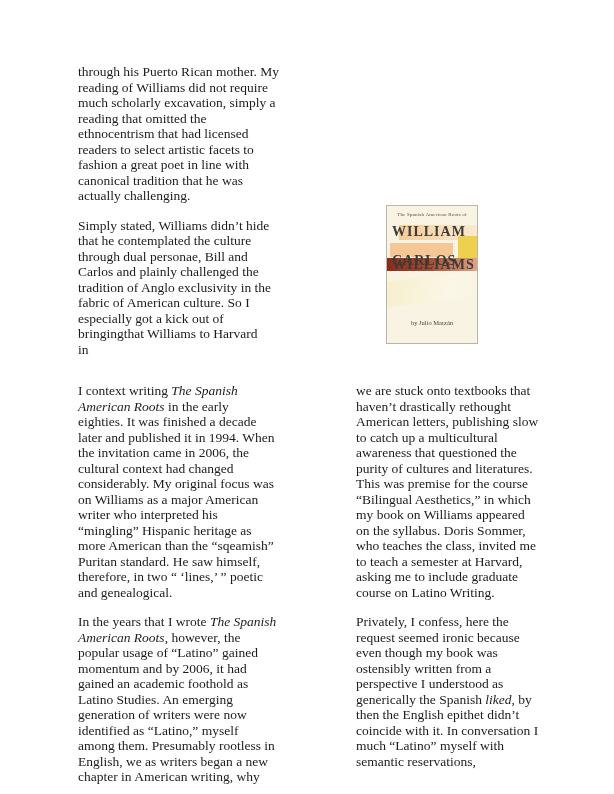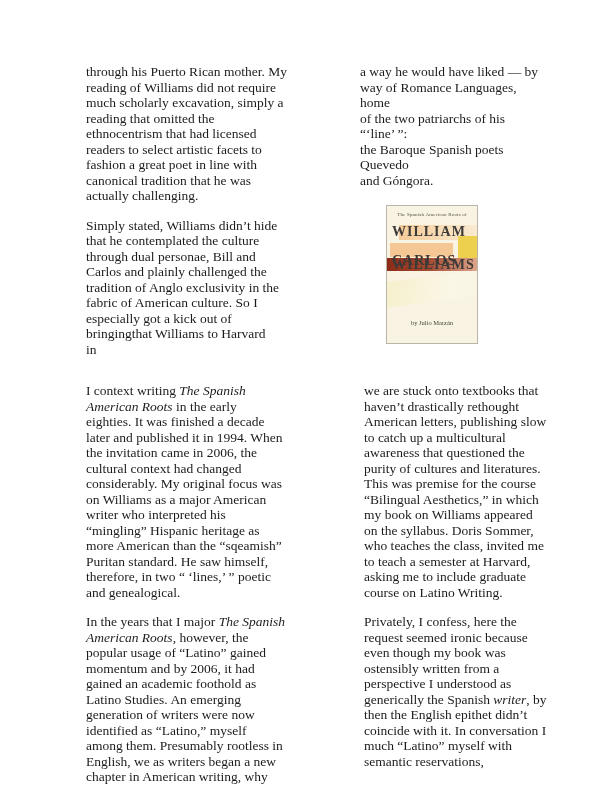--- a/index.html
+++ b/index.html
@@ -11,21 +11,21 @@
     font-family: "Liberation Serif", serif;
     color: #1c1c1c;
     overflow: hidden;
   }
   .block {
     position: absolute;
     font-size: 13.5px;
     line-height: 15.5px;
   }
   .para {
-    margin: 0 0 14px 8px;
+    margin: 0 0 14px 0;
     white-space: pre-line;
   }
   .para em { font-style: italic; }
   .block-lt { left: 78px;  top: 64px;  width: 260px; }
   .block-rt { left: 352px; top: 64px;  width: 256px; }
   .block-lb { left: 78px;  top: 383px; width: 266px; }
   .block-rb { left: 356px; top: 383px; width: 256px; }
 
   
   .cover {
@@ -97,30 +97,20 @@
 that he contemplated the culture
 through dual personae, Bill and
 Carlos and plainly challenged the
 tradition of Anglo exclusivity in the
 fabric of American culture. So I
 especially got a kick out of
 bringingthat Williams to Harvard
 in</span></p>
   </div>
 
-  <div class="block block-rt">
-    <p class="para"><span>a way he would have liked — by
-way of Romance Languages,
-home
-of the two patriarchs of his
-“‘line’ ”:
-the Baroque Spanish poets
-Quevedo
-and Góngora.</span></p>
-  </div>
 
   <div class="cover">
     <div class="wash wash-peach1"></div>
     <div class="wash yellow-square"></div>
     <div class="wash wash-peach2"></div>
     <div class="wash wash-maroon"></div>
     <div class="wash wash-pale"></div>
     <div class="series">The Spanish American Roots of</div>
     <div class="title-line title-1">WILLIAM</div>
     <div class="title-line title-2">CARLOS</div>
@@ -136,21 +126,21 @@
 the invitation came in 2006, the
 cultural context had changed
 considerably. My original focus was
 on Williams as a major American
 writer who interpreted his
 “mingling” Hispanic heritage as
 more American than the “sqeamish”
 Puritan standard. He saw himself,
 therefore, in two “ ‘lines,’ ” poetic
 and genealogical.</span></p>
-    <p class="para"><span>In the years that I major </span><em>The Spanish
+    <p class="para"><span>In the years that I wrote </span><em>The Spanish
 American Roots</em><span>, however, the
 popular usage of “Latino” gained
 momentum and by 2006, it had
 gained an academic foothold as
 Latino Studies. An emerging
 generation of writers were now
 identified as “Latino,” myself
 among them. Presumably rootless in
 English, we as writers began a new
 chapter in American writing, why</span></p>
@@ -169,20 +159,20 @@
 on the syllabus. Doris Sommer,
 who teaches the class, invited me
 to teach a semester at Harvard,
 asking me to include graduate
 course on Latino Writing.</span></p>
     <p class="para"><span>Privately, I confess, here the
 request seemed ironic because
 even though my book was
 ostensibly written from a
 perspective I understood as
-generically the Spanish </span><em>writer</em><span>, by
+generically the Spanish </span><em>liked</em><span>, by
 then the English epithet didn’t
 coincide with it. In conversation I
 much “Latino” myself with
 semantic  reservations,</span></p>
   </div>
 
 </div>
 
 </body></html>

